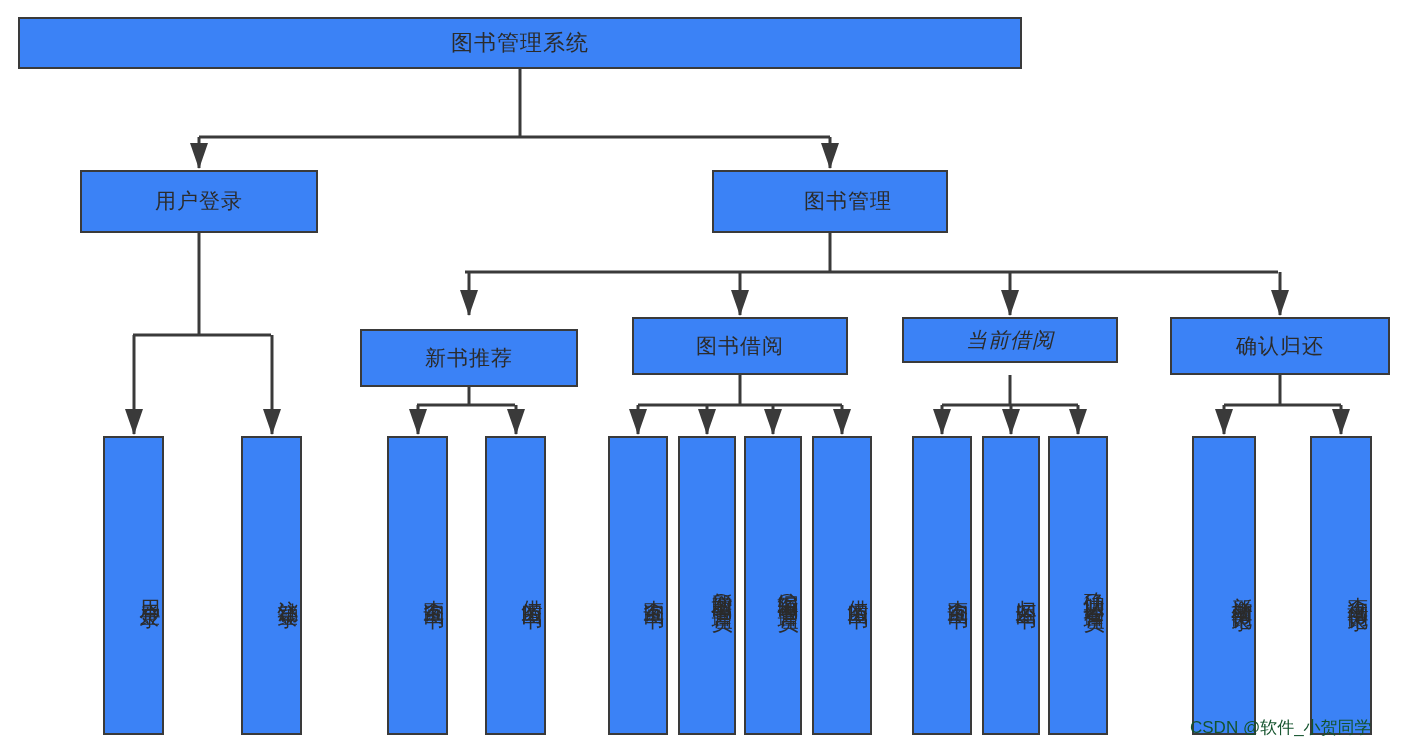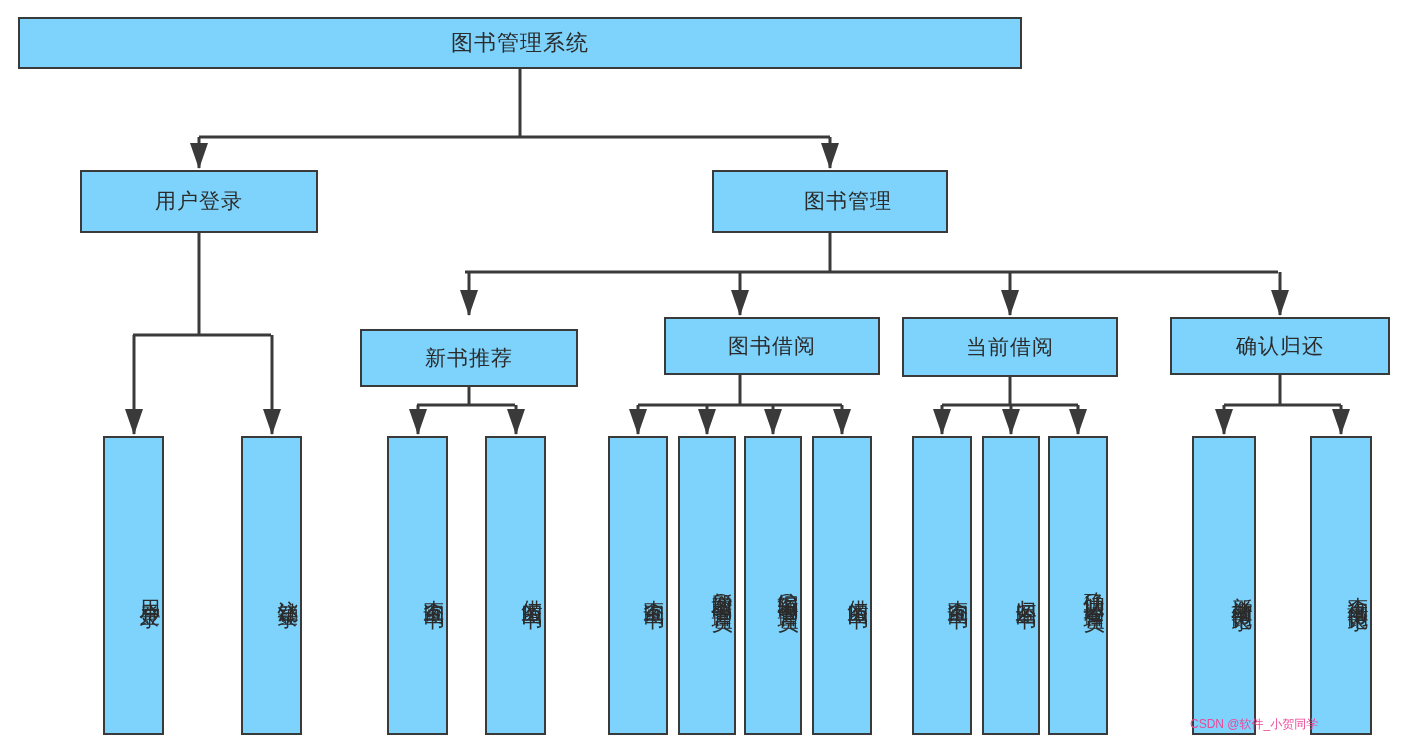--- a/index.html
+++ b/index.html
@@ -21,21 +21,21 @@
     position: absolute;
     left: 0;
     top: 0;
     width: 1405px;
     height: 747px;
     pointer-events: none;
   }
   .node {
     position: absolute;
     box-sizing: border-box;
-    background: #7dd3fc;
+    background: #3b82f6;
     border: 2px solid #3a3a3a;
     display: flex;
     align-items: center;
     justify-content: center;
     color: #2b2b2b;
     line-height: 1.18;
     text-align: right;
   }
   .node.horiz {
     font-size: 21px;
@@ -48,22 +48,22 @@
     letter-spacing: 3px;
     padding-top: 6px;
     align-items: flex-start;
     justify-content: center;
   }
   .node.root {
     font-size: 22px;
   }
   .watermark {
     position: absolute;
-    font-size: 12px;
-    color: #ec4899;
+    font-size: 17px;
+    color: #14532d;
     white-space: nowrap;
     user-select: none;
   }
 </style>
 </head>
 <body>
 
 <div id="canvas">
   <svg id="wires" viewBox="0 0 1405 747" preserveAspectRatio="none">
       <line x1="520" y1="69" x2="520" y2="137" stroke="#3a3a3a" stroke-width="3"></line>
@@ -119,22 +119,22 @@
       <line x1="1341" y1="405" x2="1341" y2="434" stroke="#3a3a3a" stroke-width="3"></line>
       <path d="M 1332 409 L 1350 409 L 1341 435 Z" fill="#3a3a3a"></path>
     </svg>
 
   <div class="node root horiz" style="left: 18px; top: 17px; width: 1004px; height: 52px;">图书管理系统</div>
 
   <div class="node horiz" style="left: 80px; top: 170px; width: 238px; height: 63px;">用户登录</div>
   <div class="node horiz" style="left: 712px; top: 170px; width: 236px; height: 63px; padding-left: 36px;">图书管理</div>
 
   <div class="node horiz" style="left: 360px; top: 317px; width: 218px; height: 58px; margin-top: 12px;">新书推荐</div>
-  <div class="node horiz" style="left: 664px; top: 317px; width: 216px; height: 58px;">图书借阅</div>
-  <div class="node horiz" style="left: 902px; top: 317px; width: 216px; height: 60px;">当前借阅</div>
+  <div class="node horiz" style="left: 632px; top: 317px; width: 216px; height: 58px;">图书借阅</div>
+  <div class="node horiz" style="left: 902px; top: 317px; width: 216px; height: 46px; font-style: italic;">当前借阅</div>
   <div class="node horiz" style="left: 1170px; top: 317px; width: 220px; height: 58px;">确认归还</div>
 
   <div class="node vert" style="left: 103px; top: 436px; width: 61px; height: 299px;">用户登录</div>
   <div class="node vert" style="left: 241px; top: 436px; width: 61px; height: 299px;">注销登录</div>
 
   <div class="node vert" style="left: 387px; top: 436px; width: 61px; height: 299px;">查询图书</div>
   <div class="node vert" style="left: 485px; top: 436px; width: 61px; height: 299px;">借阅图书</div>
 
   <div class="node vert" style="left: 608px; top: 436px; width: 60px; height: 299px;">查询图书</div>
   <div class="node vert" style="left: 678px; top: 436px; width: 58px; height: 299px;">新增图书（管理员）</div>

